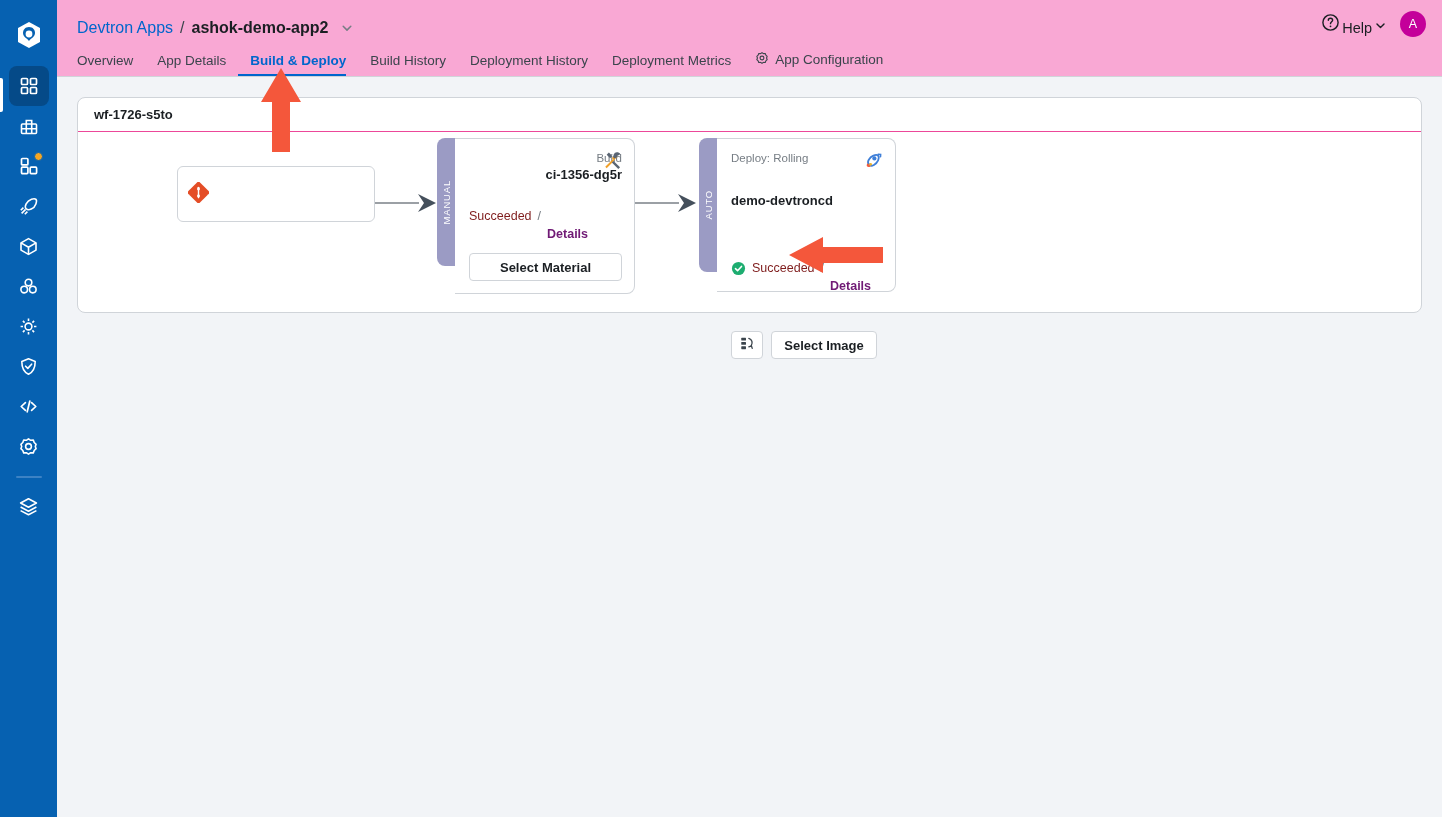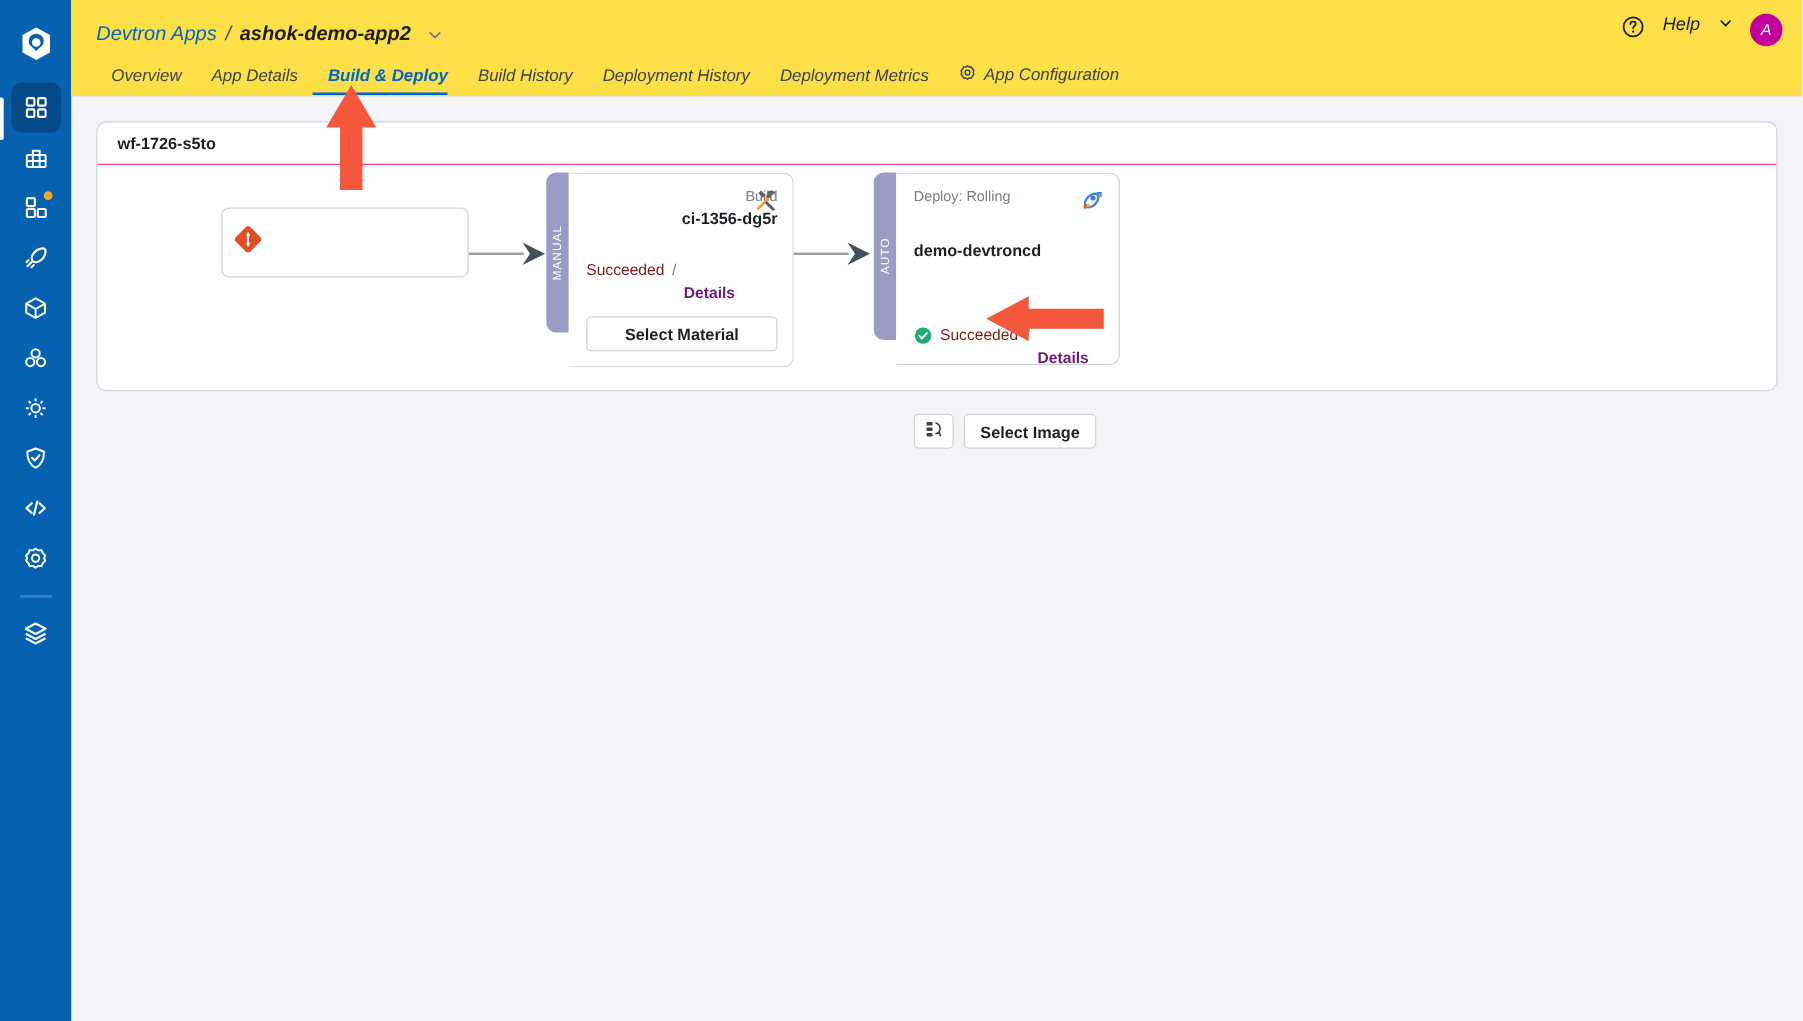--- a/index.html
+++ b/index.html
@@ -35,55 +35,54 @@
   .rail-divider { width: 26px; height: 2px; background: #3c82c4; border-radius: 1px; margin: 10px 0 8px; }
   .rail-active-marker {
     position: absolute; left: 0; top: 78px; width: 3px; height: 34px;
     background: #ffffff; border-radius: 0 2px 2px 0;
   }
 
   
   .main { flex: 1 1 auto; height: 817px; display: flex; flex-direction: column; background: #f2f4f7; min-width: 0; }
 
   .topbar {
-    background: #fde047; height: 77px; flex: 0 0 77px;
+    background: #f9a8d4; height: 77px; flex: 0 0 77px;
     border-bottom: 1px solid #d0d4d9;
     position: relative;
-    font-style: italic;
   }
   .crumbrow {
     display: flex; align-items: center; height: 46px;
     padding: 10px 0 0 20px;
   }
   .crumb-link {
     font-size: 16px; color: #0066cc; cursor: pointer; white-space: nowrap;
   }
   .crumb-sep { font-size: 16px; color: #3b444c; margin: 0 7px; }
   .crumb-current { font-size: 16px; font-weight: bold; color: #1b1f23; white-space: nowrap; }
   .crumb-caret { margin-left: 12px; display: flex; align-items: center; cursor: pointer; }
 
-  .tabrow { display: flex; align-items: flex-end; padding-left: 32px; height: 30px; gap: 0; }
+  .tabrow { display: flex; align-items: flex-end; padding-left: 20px; height: 30px; gap: 0; }
   .tab {
     font-size: 13.5px; color: #3b444c; padding: 0 12px 8px 12px;
     cursor: pointer; white-space: nowrap; position: relative;
     display: flex; align-items: center; gap: 6px;
   }
   .tab:first-child { padding-left: 0; }
   .tab.active { color: #0066cc; font-weight: bold; }
   .tab.active::after {
     content: ""; position: absolute; left: 0; right: 12px; bottom: 0;
     height: 2px; background: #0066cc;
   }
   .tab:first-child.active::after { left: 0; }
 
   .help-area {
     position: absolute; right: 16px; top: 11px;
     display: flex; align-items: center; gap: 13px;
   }
-  .help-btn { display: flex; align-items: flex-start; gap: 14px; cursor: pointer; }
+  .help-btn { display: flex; align-items: flex-end; gap: 2px; cursor: pointer; }
   .help-label { font-size: 14.5px; color: #1b1f23; }
   .avatar {
     width: 26px; height: 26px; border-radius: 50%;
     background: #c4009a; color: #ffffff; font-size: 12.5px;
     display: flex; align-items: center; justify-content: center; cursor: pointer;
   }
 
   
   .content { flex: 1 1 auto; padding: 20px; overflow: hidden; }
   .wf-card {

